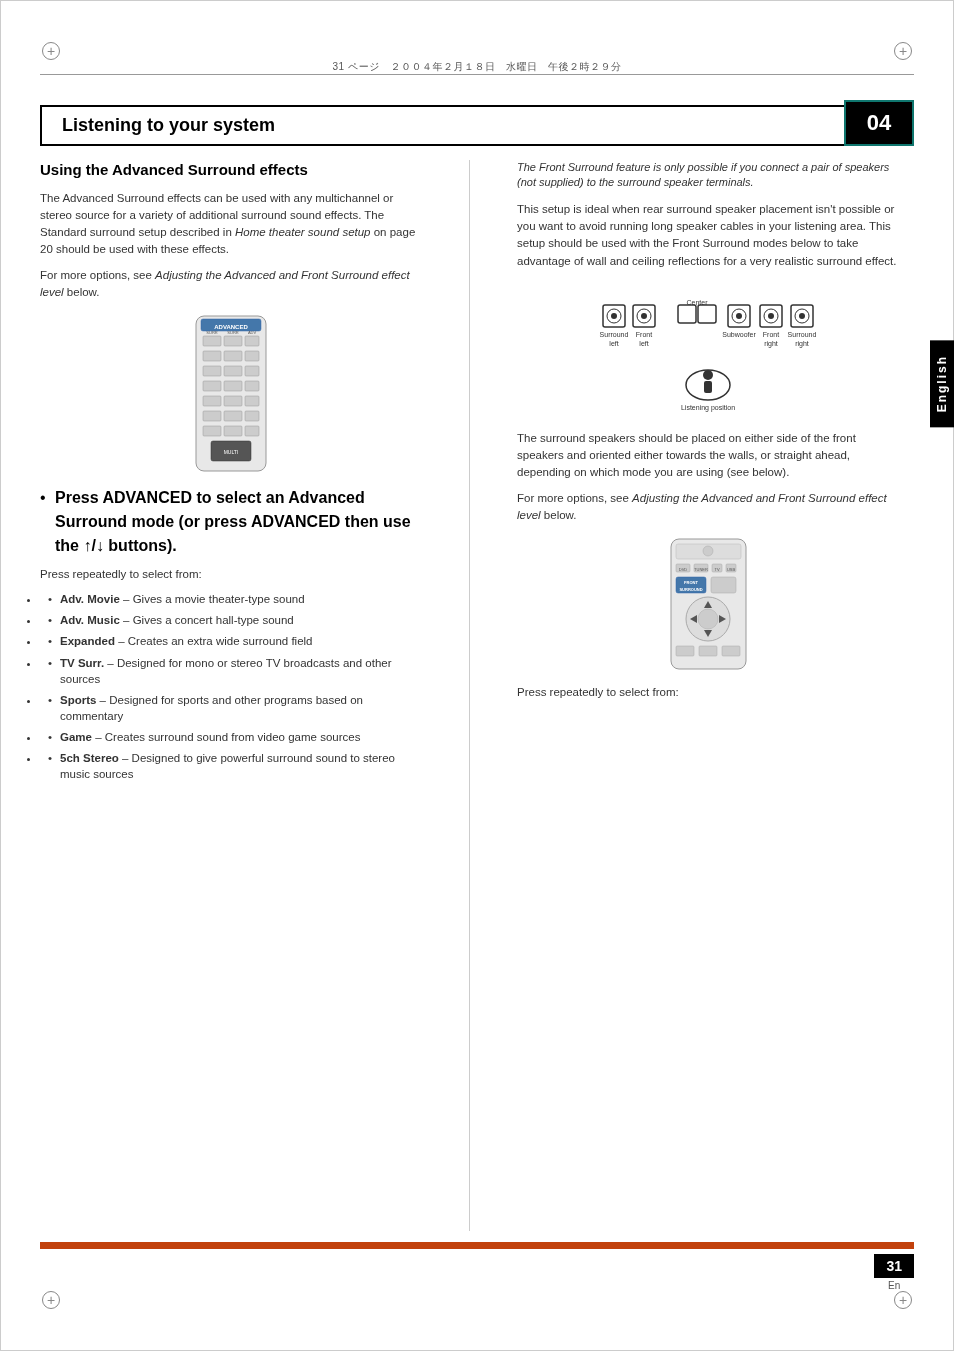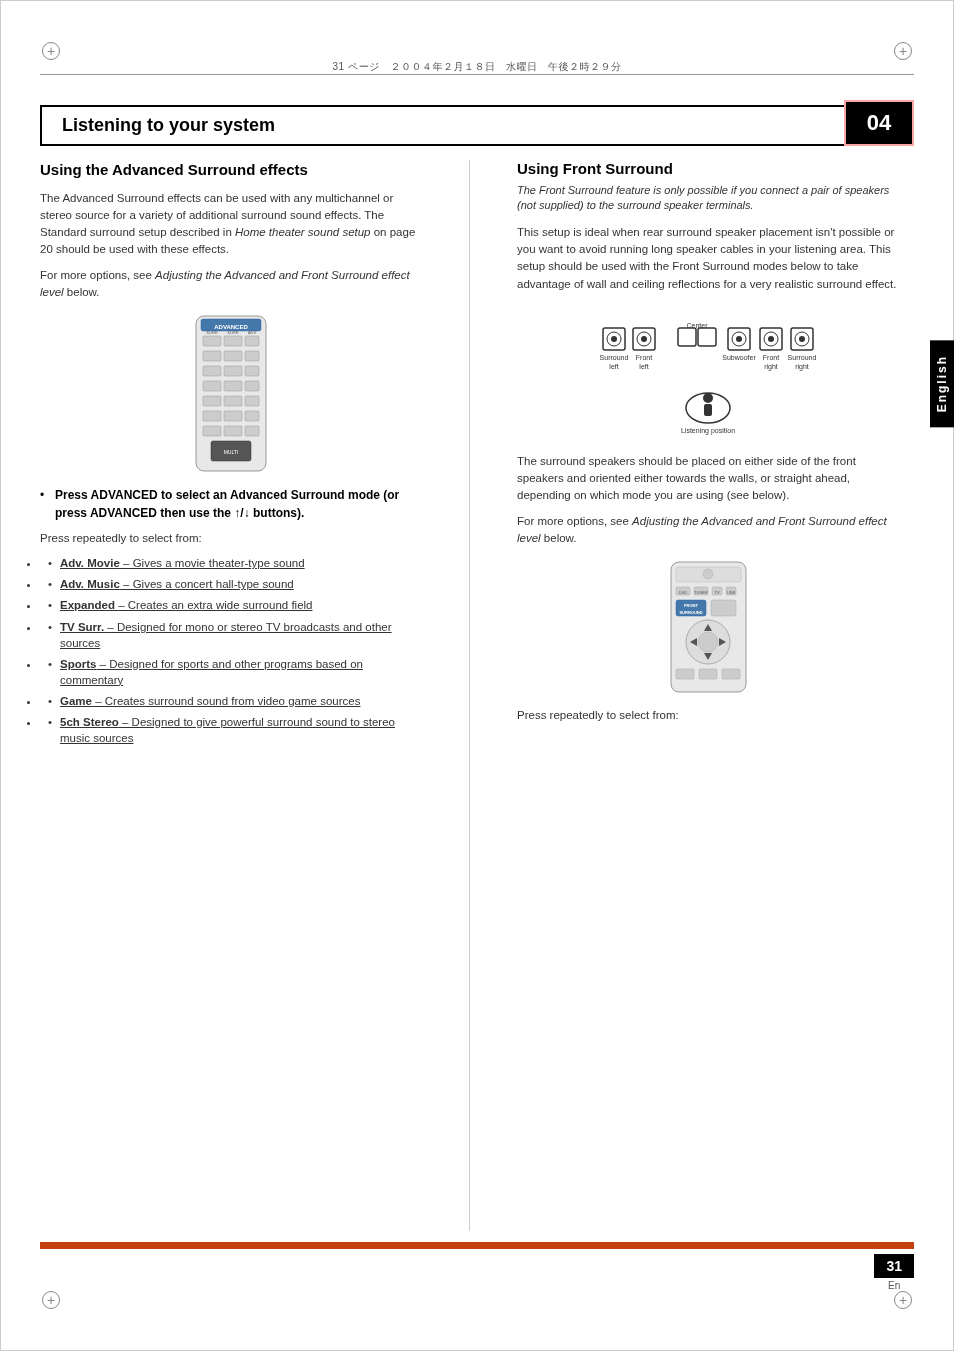--- a/index.html
+++ b/index.html
@@ -86,21 +86,21 @@
     .header-chapter {
       background: #000;
       color: #fff;
       font-size: 22px;
       font-weight: bold;
       padding: 8px 20px;
       display: flex;
       align-items: center;
       justify-content: center;
       min-width: 70px;
-      border: 2px solid #fca5a5;
+      border: 2px solid #0f766e;
     }
 
     
     .english-tab {
       position: absolute;
       top: 340px;
       right: 0;
       writing-mode: vertical-rl;
       text-orientation: mixed;
       transform: rotate(180deg);
@@ -165,21 +165,21 @@
     }
 
     .remote-svg-container {
       display: flex;
       justify-content: center;
       margin: 10px 0;
     }
 
     
     .bullet-instruction {
-      font-size: 12px;
+      font-size: 16px;
       color: #000;
       line-height: 1.5;
       margin-bottom: 8px;
       padding-left: 15px;
       position: relative;
     }
     .bullet-instruction::before {
       content: '•';
       position: absolute;
       left: 0;
@@ -194,21 +194,20 @@
       font-size: 11.5px;
       color: #333;
       margin-bottom: 8px;
     }
 
     .select-list-item {
       margin-bottom: 5px;
       padding-left: 20px;
       position: relative;
       line-height: 1.4;
-      text-decoration: underline;
     }
     .select-list-item::before {
       content: '•';
       position: absolute;
       left: 8px;
     }
 
     .item-bold {
       font-weight: bold;
     }
@@ -348,21 +347,20 @@
       <li class="select-list-item"><span class="item-bold">TV Surr.</span> – Designed for mono or stereo TV broadcasts and other sources</li>
       <li class="select-list-item"><span class="item-bold">Sports</span> – Designed for sports and other programs based on commentary</li>
       <li class="select-list-item"><span class="item-bold">Game</span> – Creates surround sound from video game sources</li>
       <li class="select-list-item"><span class="item-bold">5ch Stereo</span> – Designed to give powerful surround sound to stereo music sources</li>
     </ul>
   </div>
 
   <div class="col-divider"></div>
 
   <div class="right-column">
-    <h2 class="section-title-italic">Using Front Surround</h2>
 
     <p class="italic-note">The Front Surround feature is only possible if you connect a pair of speakers (not supplied) to the surround speaker terminals.</p>
 
     <p class="body-text">This setup is ideal when rear surround speaker placement isn't possible or you want to avoid running long speaker cables in your listening area. This setup should be used with the Front Surround modes below to take advantage of wall and ceiling reflections for a very realistic surround effect.</p>
 
     <div class="speaker-diagram">
       <svg width="220" height="130" viewBox="0 0 220 130" xmlns="http://www.w3.org/2000/svg">
 
         <rect x="5" y="20" width="22" height="22" rx="2" fill="#fff" stroke="#333" stroke-width="1.5"></rect>
         <circle cx="16" cy="31" r="7" fill="none" stroke="#333" stroke-width="1"></circle>

